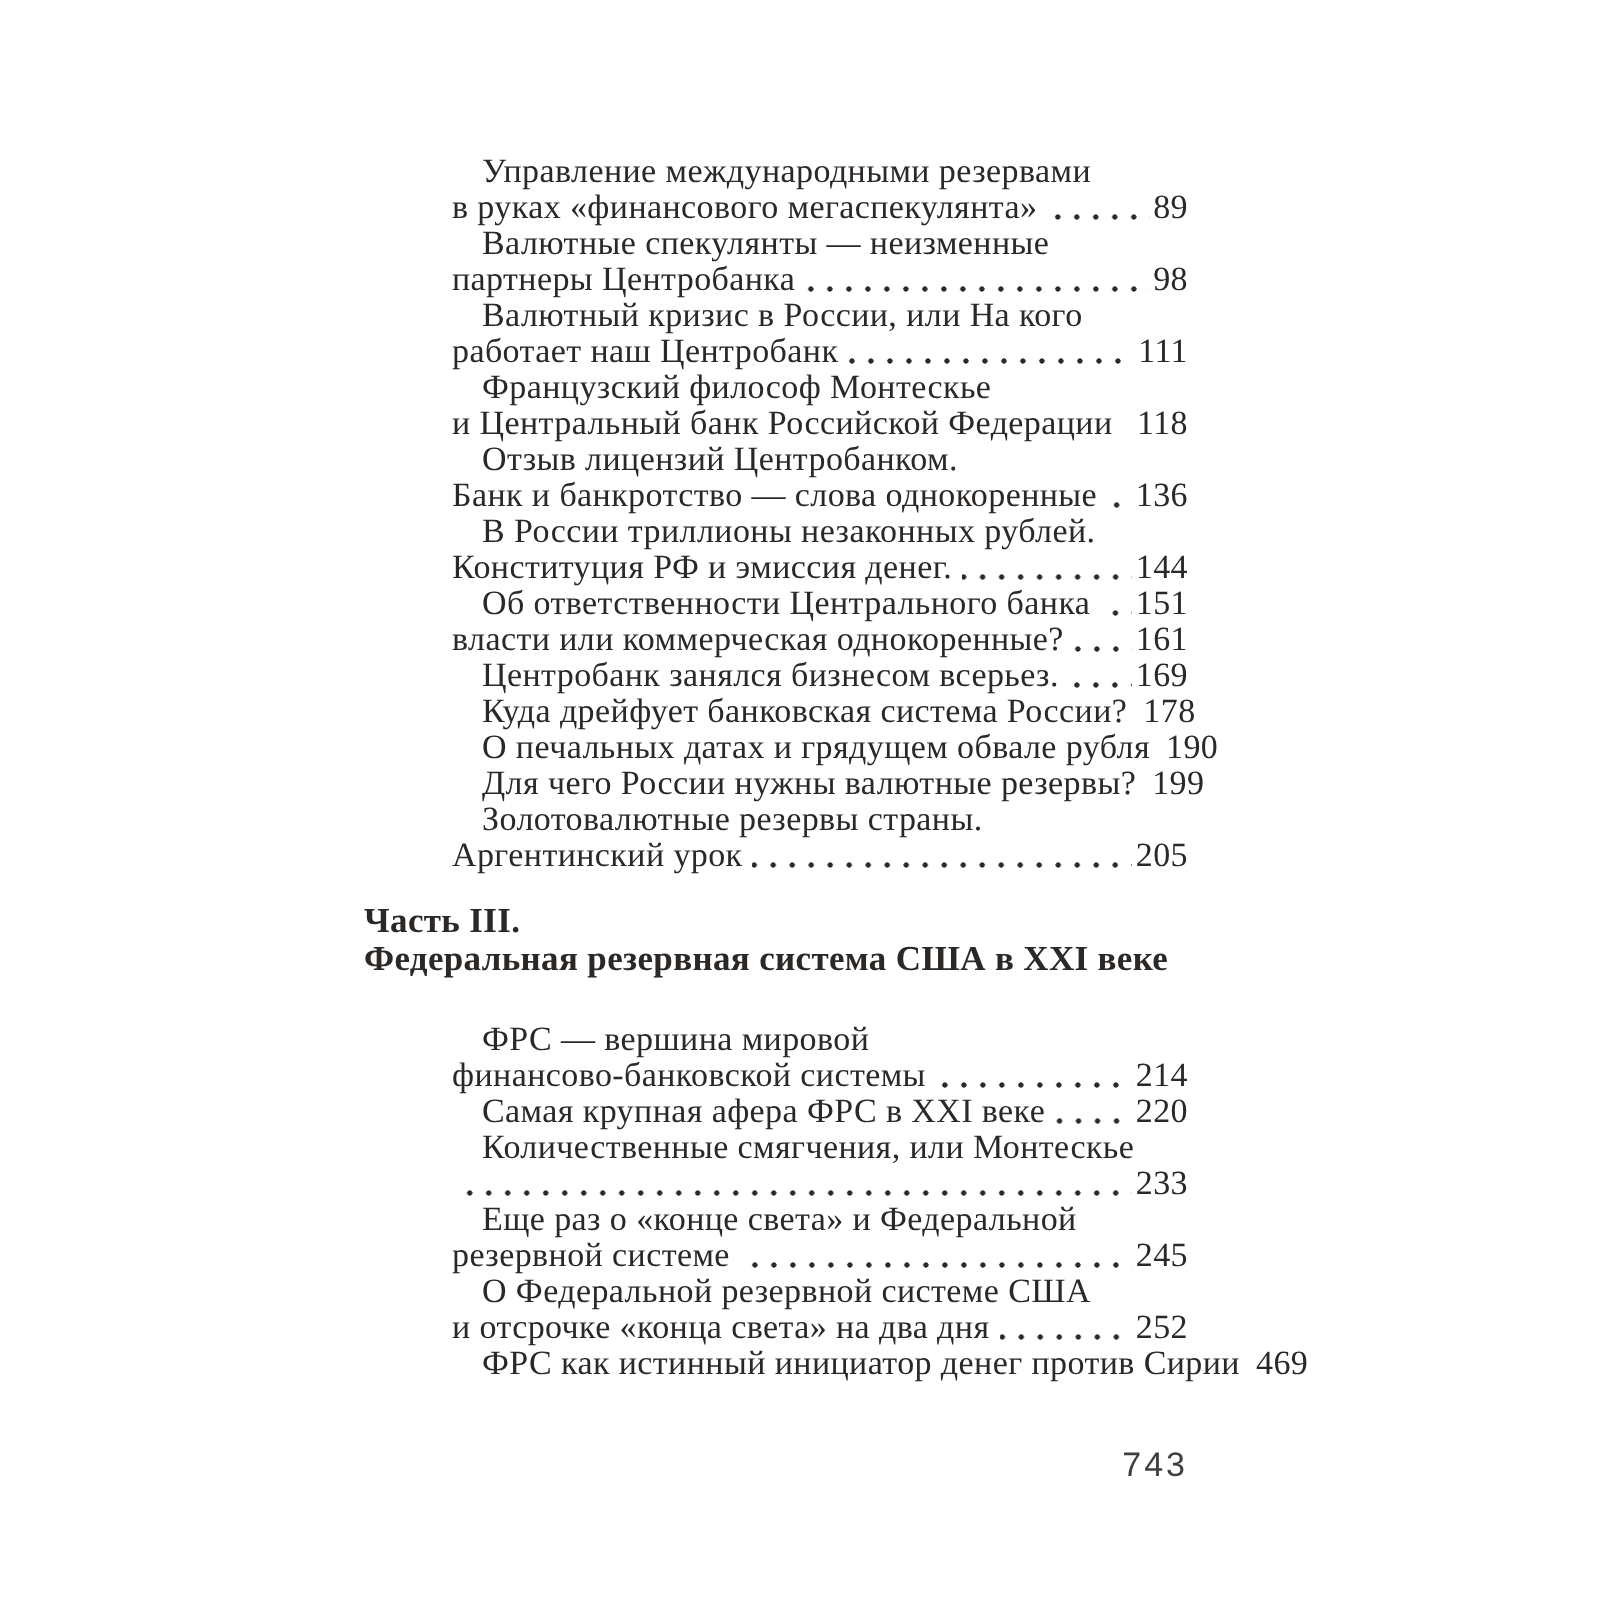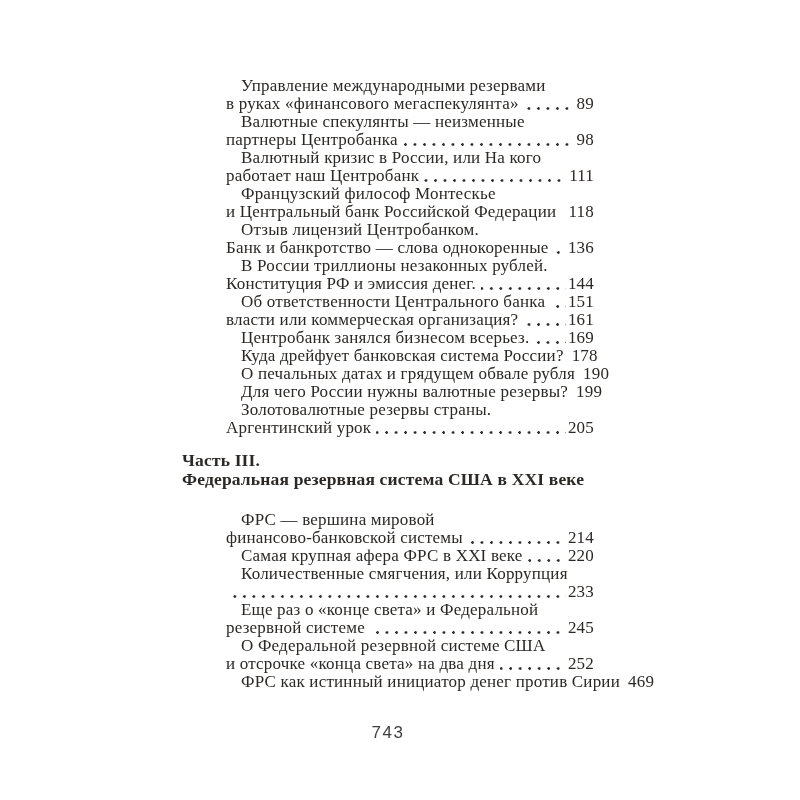--- a/index.html
+++ b/index.html
@@ -54,21 +54,21 @@
   .heading {
     margin: 14px 0 22px 0;
     text-align: left;
     font-weight: bold;
     font-size: 17.5px;
     line-height: 19px;
     letter-spacing: 0.01em;
   }
   .folio {
     margin-top: 32px;
-    text-align: center;
+    text-align: right;
     font-family: "Liberation Sans", sans-serif;
     font-size: 17px;
     line-height: 20px;
     color: var(--folio, #3f3f3f);
     letter-spacing: 1.5px;
   }
 </style>
 </head>
 <body>
 
@@ -122,21 +122,21 @@
           <span class="t">Конституция РФ и эмиссия денег.</span>
           <span class="leader"></span>
           <span class="pg">144</span>
         </div>
         <div class="row indent">
           <span class="t">Об ответственности Центрального банка</span>
           <span class="leader"></span>
           <span class="pg">151</span>
         </div>
         <div class="row">
-          <span class="t">власти или коммерческая организация?</span>
+          <span class="t">власти или коммерческая однокоренные?</span>
           <span class="leader"></span>
           <span class="pg">161</span>
         </div>
         <div class="row indent">
           <span class="t">Центробанк занялся бизнесом всерьез.</span>
           <span class="leader"></span>
           <span class="pg">169</span>
         </div>
         <div class="row indent">
           <span class="t">Куда дрейфует банковская система России?</span>
@@ -174,21 +174,21 @@
           <span class="t">финансово-банковской системы</span>
           <span class="leader"></span>
           <span class="pg">214</span>
         </div>
         <div class="row indent">
           <span class="t">Самая крупная афера ФРС в XXI веке</span>
           <span class="leader"></span>
           <span class="pg">220</span>
         </div>
         <div class="row indent">
-          <span class="t">Количественные смягчения, или Коррупция</span>
+          <span class="t">Количественные смягчения, или Монтескье</span>
         </div>
         <div class="row">
           <span class="leader"></span>
           <span class="pg">233</span>
         </div>
         <div class="row indent">
           <span class="t">Еще раз о «конце света» и Федеральной</span>
         </div>
         <div class="row">
           <span class="t">резервной системе</span>

